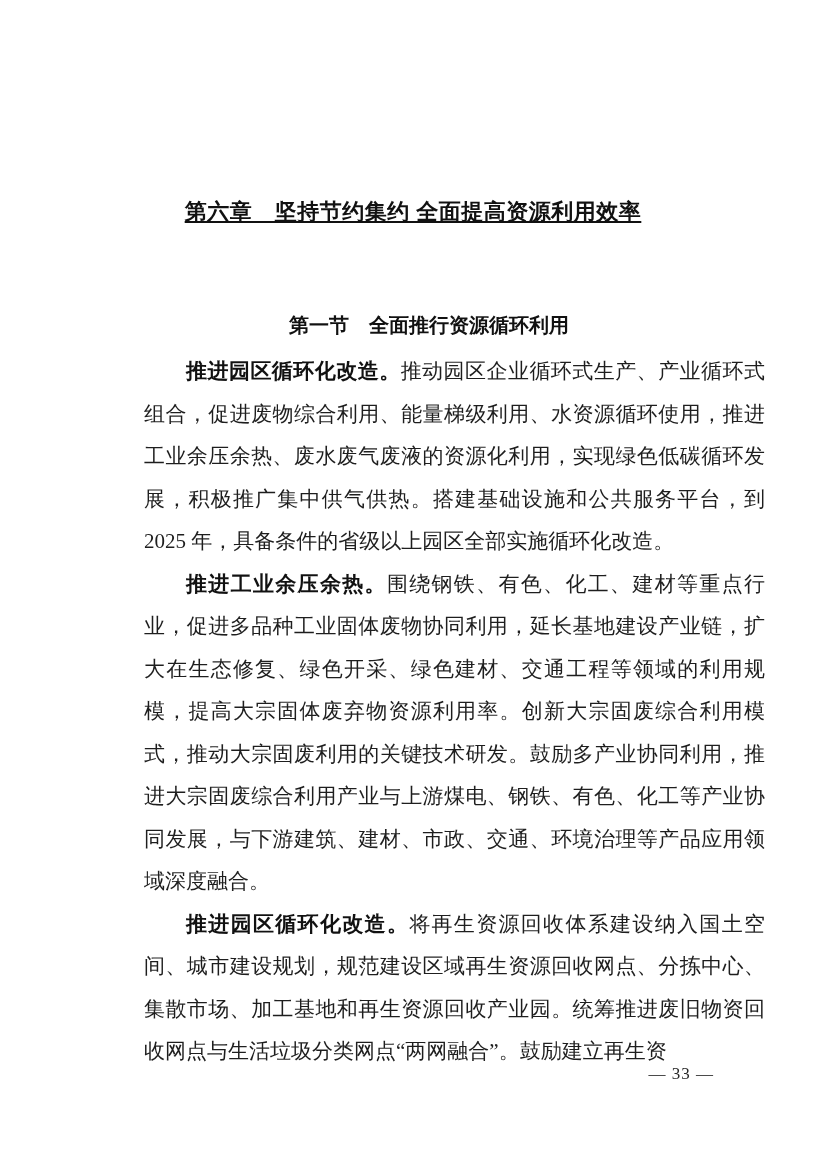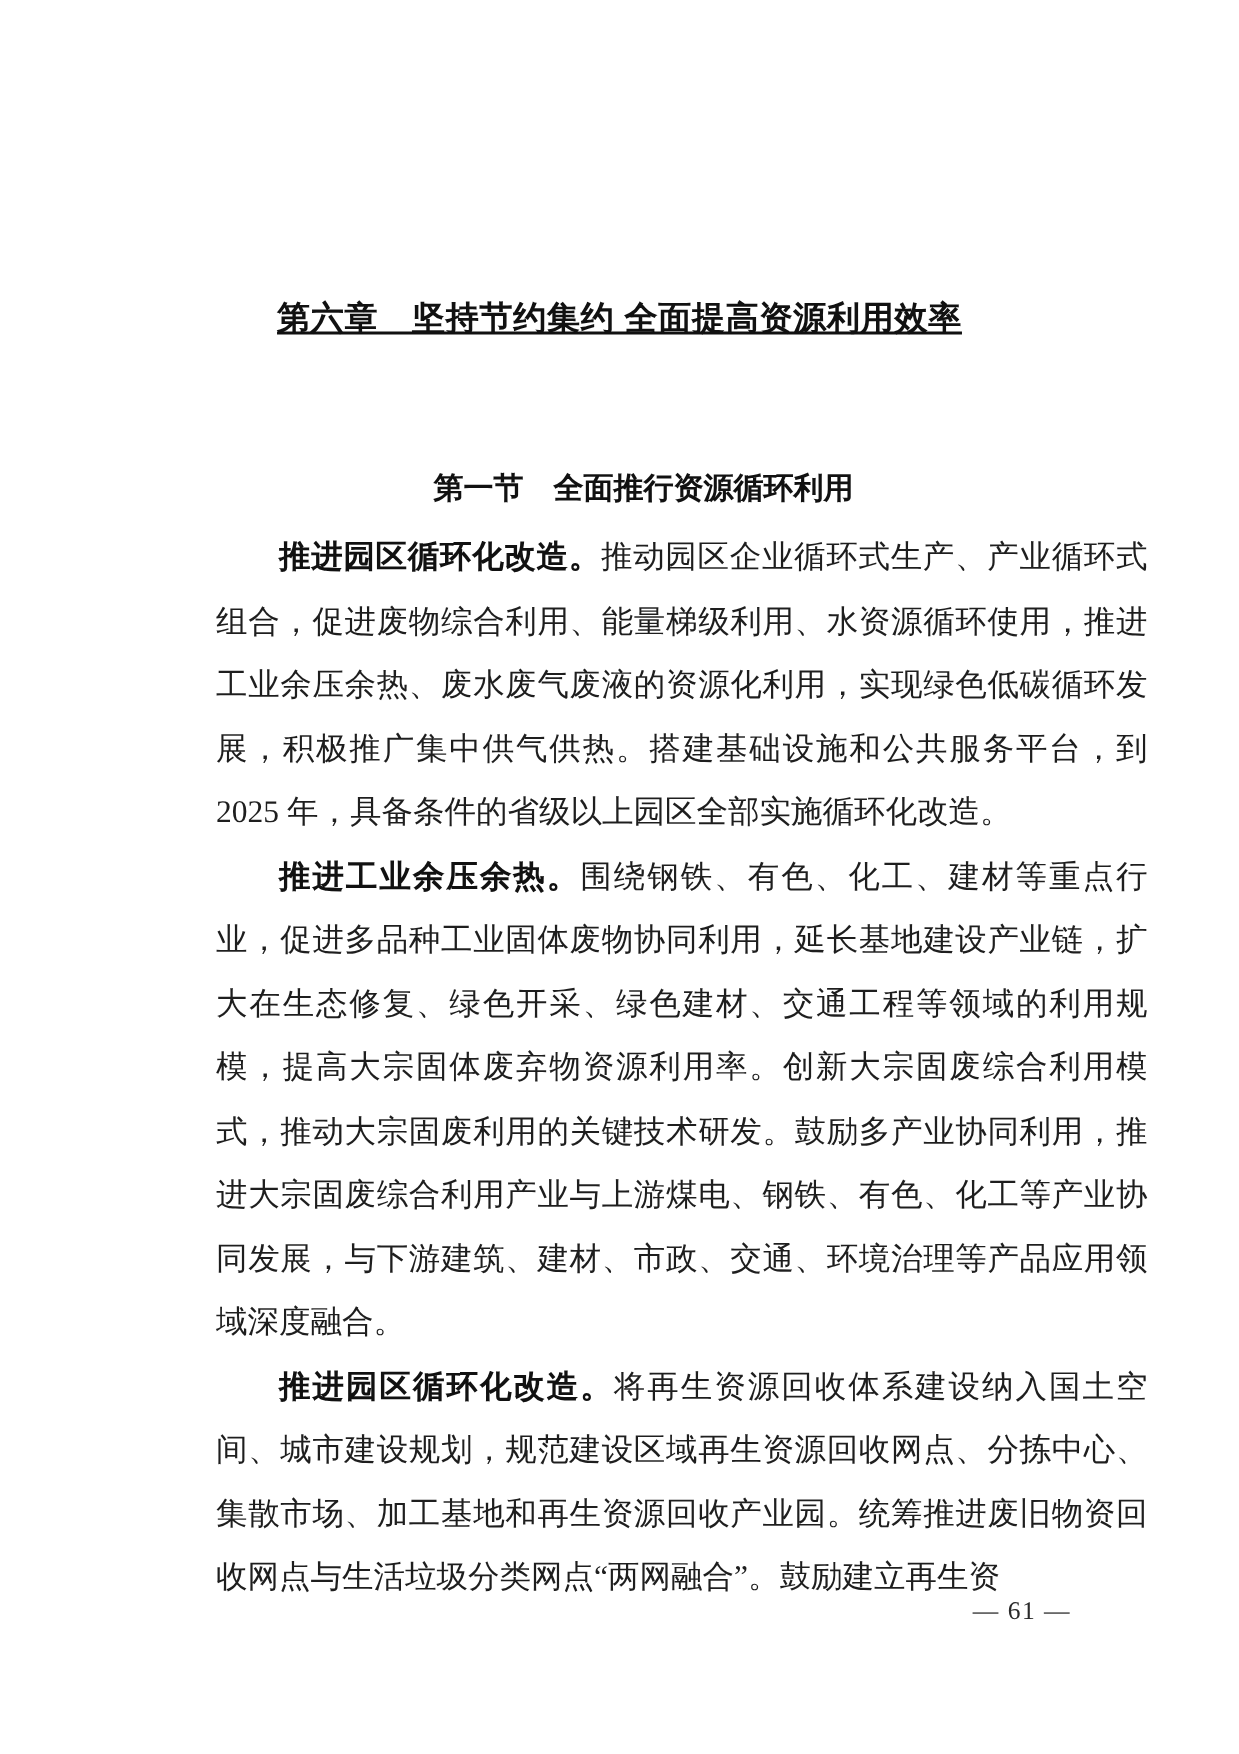--- a/index.html
+++ b/index.html
@@ -62,15 +62,15 @@
   <h2 class="section-title">第一节　全面推行资源循环利用</h2>
 
   <div class="body-text">
     <p class="para"><span class="lead">推进园区循环化改造。</span><span>推动园区企业循环式生产、产业循环式组合，促进废物综合利用、能量梯级利用、水资源循环使用，推进工业余压余热、废水废气废液的资源化利用，实现绿色低碳循环发展，积极推广集中供气供热。搭建基础设施和公共服务平台，到 2025 年，具备条件的省级以上园区全部实施循环化改造。</span></p>
 
     <p class="para"><span class="lead">推进工业余压余热。</span><span>围绕钢铁、有色、化工、建材等重点行业，促进多品种工业固体废物协同利用，延长基地建设产业链，扩大在生态修复、绿色开采、绿色建材、交通工程等领域的利用规模，提高大宗固体废弃物资源利用率。创新大宗固废综合利用模式，推动大宗固废利用的关键技术研发。鼓励多产业协同利用，推进大宗固废综合利用产业与上游煤电、钢铁、有色、化工等产业协同发展，与下游建筑、建材、市政、交通、环境治理等产品应用领域深度融合。</span></p>
 
     <p class="para"><span class="lead">推进园区循环化改造。</span><span>将再生资源回收体系建设纳入国土空间、城市建设规划，规范建设区域再生资源回收网点、分拣中心、集散市场、加工基地和再生资源回收产业园。统筹推进废旧物资回收网点与生活垃圾分类网点“两网融合”。鼓励建立再生资</span></p>
   </div>
 
-  <div class="page-number">— 61 —</div>
+  <div class="page-number">— 33 —</div>
 
 </div>
 
 </body></html>

